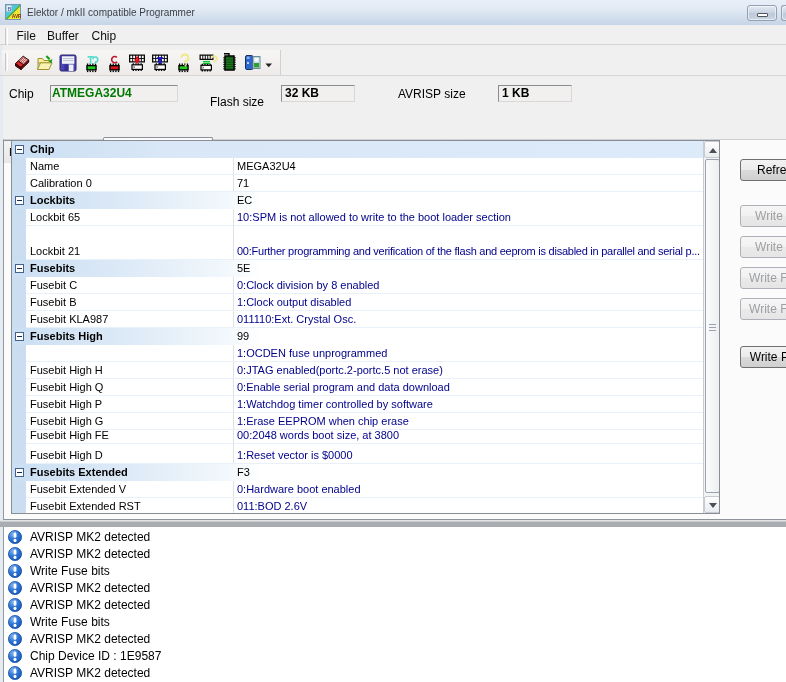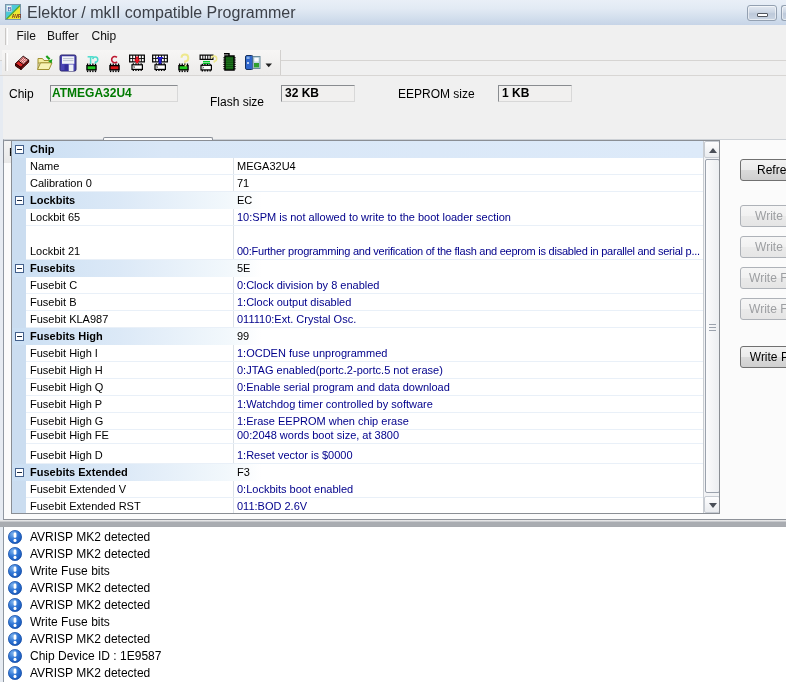--- a/index.html
+++ b/index.html
@@ -1,27 +1,27 @@
 <!DOCTYPE html>
 <html><head><meta charset="utf-8"><style>
 * { margin:0; padding:0; box-sizing:border-box; }
 html,body { width:786px; height:682px; overflow:hidden; background:#F0F0F0;
   font-family:"Liberation Sans", sans-serif; position:relative; }
 .abs { position:absolute; }
 
 #titlebar { left:0; top:0; width:786px; height:25px;
   background:linear-gradient(180deg,#E9EFF7 0%,#E2EAF4 35%,#D3DFED 70%,#C6D4E7 100%); }
-#title { left:27px; top:0; height:25px; line-height:26px; font-size:16px; color:#3C4048; }
+#title { left:27px; top:0; height:25px; line-height:26px; font-size:10px; color:#3C4048; }
 .capbtn { top:5px; height:16px; border:1px solid #93A0B1; border-radius:3px;
   background:linear-gradient(180deg,#E4EAF2,#CBD5E3 45%,#BDC9DA 55%,#CAD5E3); box-shadow:inset 0 0 0 1px rgba(255,255,255,0.55); }
 #minbtn { left:747px; width:30px; }
 #btn2 { left:781px; width:10px; }
 #minglyph { left:756.5px; top:12.5px; width:11px; height:4.5px; background:#fff; border:1px solid #51565E; border-radius:1px; }
 
-#menubar { left:0; top:25px; width:786px; height:36px; background:#F0F0F0; border-bottom:1px solid #D6D4D2; }
+#menubar { left:0; top:25px; width:786px; height:20px; background:#F0F0F0; border-bottom:1px solid #D6D4D2; }
 .grip { width:3px; border-left:1px solid #C9C7C5; border-right:1px solid #FFFFFF; }
 .menuitem { position:absolute; top:0; height:23px; line-height:23px; font-size:12px; color:#101010; }
 
 #toolstrip { left:2px; top:50px; width:279px; height:25px;
   background:linear-gradient(180deg,#F7F6F5,#ECEBEA); border-right:1px solid #D2D0CE; }
 #tbline { left:0; top:75px; width:786px; height:1px; background:#D8D6D4; }
 
 .lbl { position:absolute; font-size:12px; color:#000; top:87px; }
 .tbox { position:absolute; top:85px; height:17px; background:#F1F0EF;
   border:1px solid #A5A8AC; border-top-color:#898C90; border-left-color:#898C90; border-bottom-color:#D8D8D8; border-right-color:#D8D8D8;
@@ -256,21 +256,21 @@
     <rect x="254" y="9.5" width="5" height="4.5" fill="#FAFCFE" stroke="#9ABACA" stroke-width="0.5"></rect>
     <rect x="254" y="15" width="5" height="4.5" fill="#2FA02F"></rect>
     <polygon points="265.5,15.5 272,15.5 268.7,19.200000000000003" fill="#202020"></polygon>
   </svg>
 <div id="tbline" class="abs"></div>
 
 <div class="lbl" style="left:9px;">Chip</div>
 <div class="tbox abs" style="left:50px;width:128px;color:#007A00;padding-left:1px;">ATMEGA32U4</div>
 <div class="lbl" style="left:210px;margin-top:8px;">Flash size</div>
 <div class="tbox abs" style="left:281px;width:74px;color:#000;padding-left:3px;">32 KB</div>
-<div class="lbl" style="left:398px;">EEPROM size</div>
+<div class="lbl" style="left:398px;">AVRISP size</div>
 <div class="tbox abs" style="left:498px;width:74px;color:#000;padding-left:3px;">1 KB</div>
 
 <div id="panel" class="abs"></div>
 <div class="tab tabu abs" style="left:3px;width:39px;">Flash</div>
 <div class="tab tabu abs" style="left:44px;width:57px;">EEPROM</div>
 <div class="tab abs" id="tabsel">Lock and Fuse bits</div>
 
 <div id="grid" class="abs">
   <div id="bluecol"></div>
   <div id="colsep"></div>
@@ -324,21 +324,20 @@
       <span class="gval navy">011110:Ext. Crystal Osc.</span>
     </div>
 <div class="grow gcat" style="top:187px">
       <span class="gname catname">Fusebits High</span>
       <span class="gval k">99</span>
     </div>
 <div class="minus" style="top:191px">
       <span></span>
     </div>
 <div class="grow" style="top:204px">
-      <span class="gname">Fusebit High I</span>
       <span class="gval navy">1:OCDEN fuse unprogrammed</span>
     </div>
 <div class="grow" style="top:221px">
       <span class="gname">Fusebit High H</span>
       <span class="gval navy">0:JTAG enabled(portc.2-portc.5 not erase)</span>
     </div>
 <div class="grow" style="top:238px">
       <span class="gname">Fusebit High Q</span>
       <span class="gval navy">0:Enable serial program and data download</span>
     </div>
@@ -360,21 +359,21 @@
     </div>
 <div class="grow gcat" style="top:323px">
       <span class="gname catname">Fusebits Extended</span>
       <span class="gval k">F3</span>
     </div>
 <div class="minus" style="top:327px">
       <span></span>
     </div>
 <div class="grow" style="top:340px">
       <span class="gname">Fusebit Extended V</span>
-      <span class="gval navy">0:Lockbits boot enabled</span>
+      <span class="gval navy">0:Hardware boot enabled</span>
     </div>
 <div class="grow" style="top:357px">
       <span class="gname">Fusebit Extended RST</span>
       <span class="gval navy">011:BOD 2.6V</span>
     </div>
   <div id="sbar">
     <div class="sbtn" style="top:0;">
         <div class="tri" style="left:4px;top:6px;border-left:4px solid transparent;border-right:4px solid transparent;border-bottom:5px solid #4A4F58;"></div>
       </div>
     <div id="sthumb">

